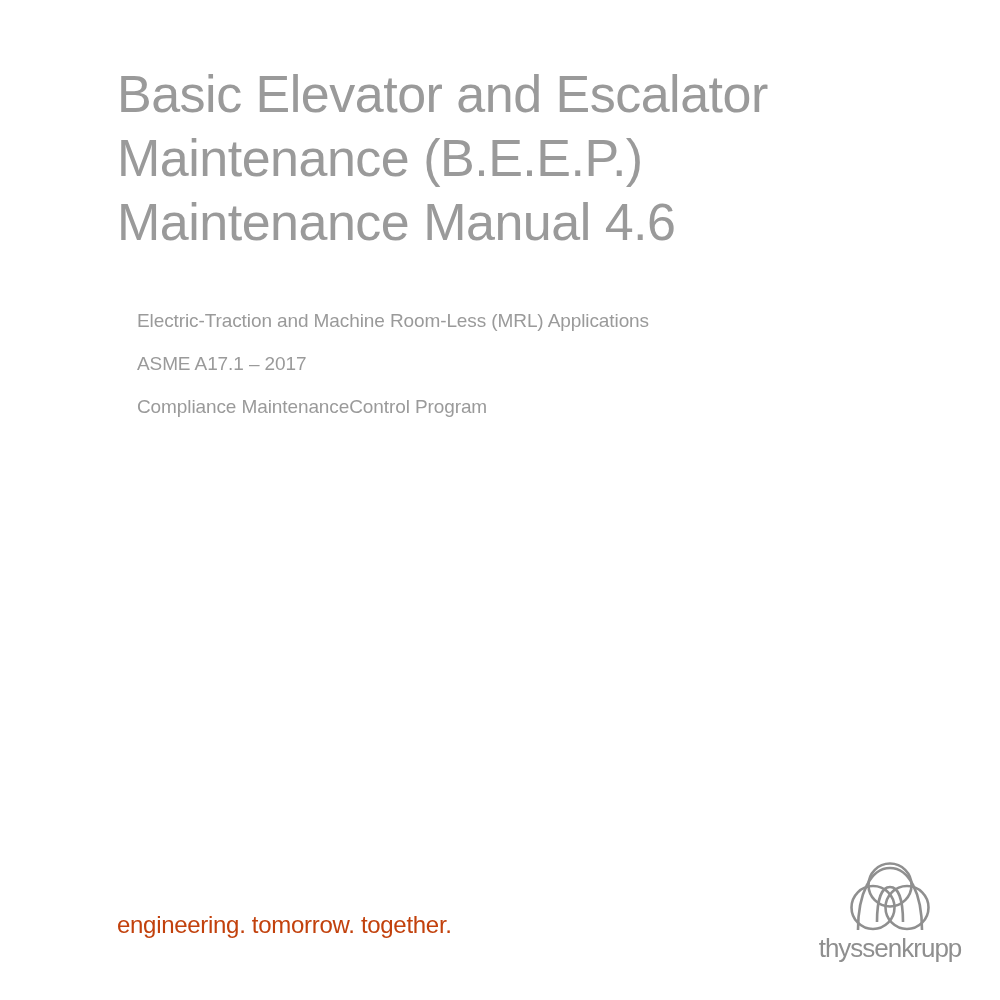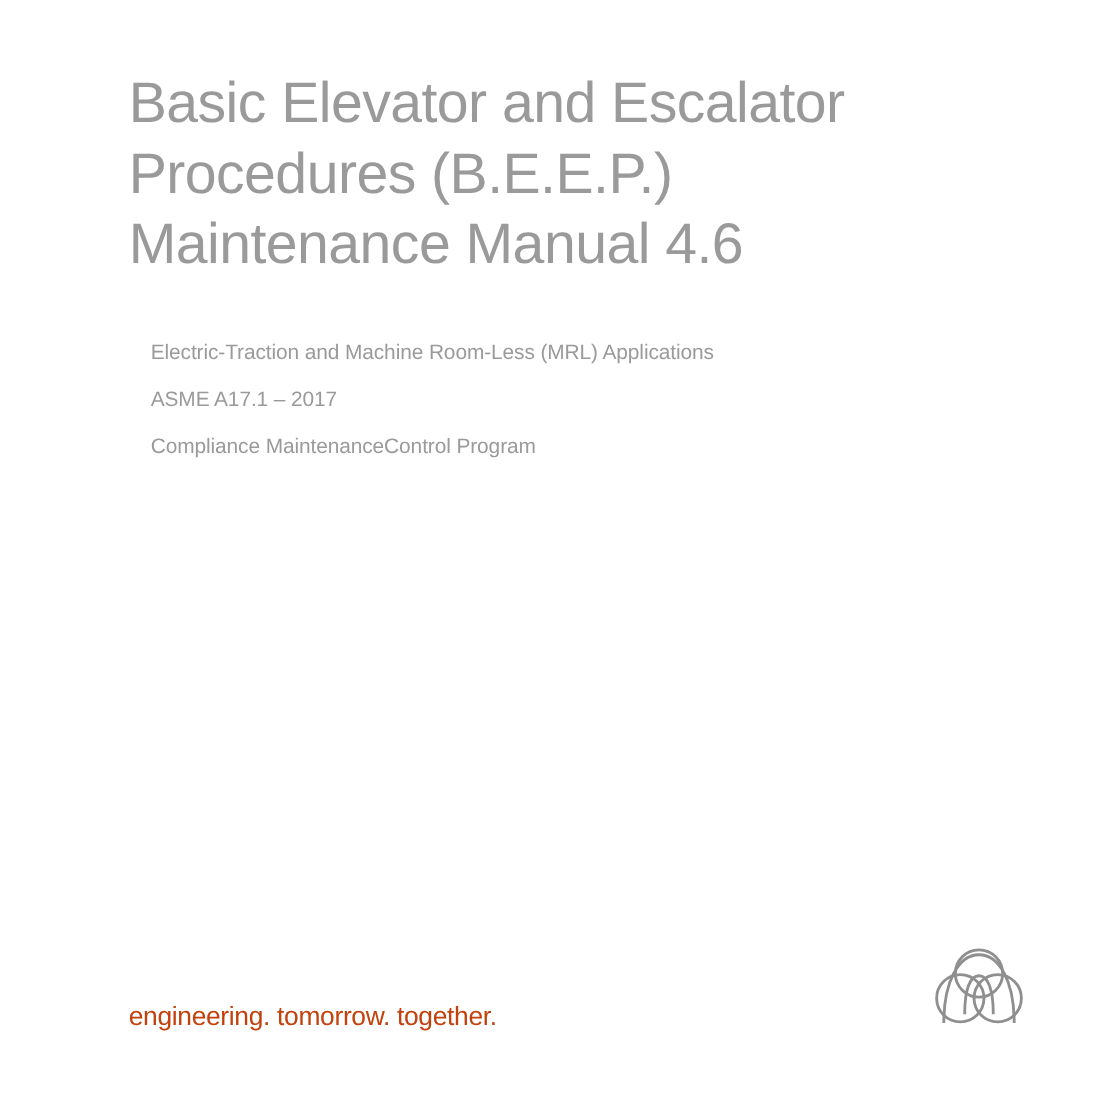--- a/index.html
+++ b/index.html
@@ -74,35 +74,36 @@
     white-space: nowrap;
   }
 </style>
 </head>
 <body>
 
 <div class="page">
 
   <div class="title-block">
     <div>Basic Elevator and Escalator</div>
-    <div>Procedures (B.E.E.P.)</div>
+    <div>Maintenance (B.E.E.P.)</div>
     <div>Maintenance Manual 4.6</div>
   </div>
 
   <div class="subtitle-block">
     <div>Electric-Traction and Machine Room-Less (MRL) Applications</div>
     <div>ASME A17.1 – 2017</div>
     <div>Compliance MaintenanceControl Program</div>
   </div>
 
   <div class="tagline">engineering. tomorrow. together.</div>
 
   <div class="logo">
     <svg class="logo-mark" viewBox="0 0 82 71" fill="none" stroke="#8f8f8f" stroke-width="2.6" xmlns="http://www.w3.org/2000/svg">
       <circle cx="41" cy="24" r="21.5"></circle>
       <circle cx="24" cy="46.5" r="21.5"></circle>
       <circle cx="58" cy="46.5" r="21.5"></circle>
       <path d="M 9,69 C 9,32 22,7 41,7 C 60,7 73,32 73,69"></path>
       <path d="M 28,61 C 28,38 33,26 41,26 C 49,26 54,38 54,61"></path>
     </svg>
+    <span class="logo-word">thyssenkrupp</span>
   </div>
 
 </div>
 
 </body></html>

